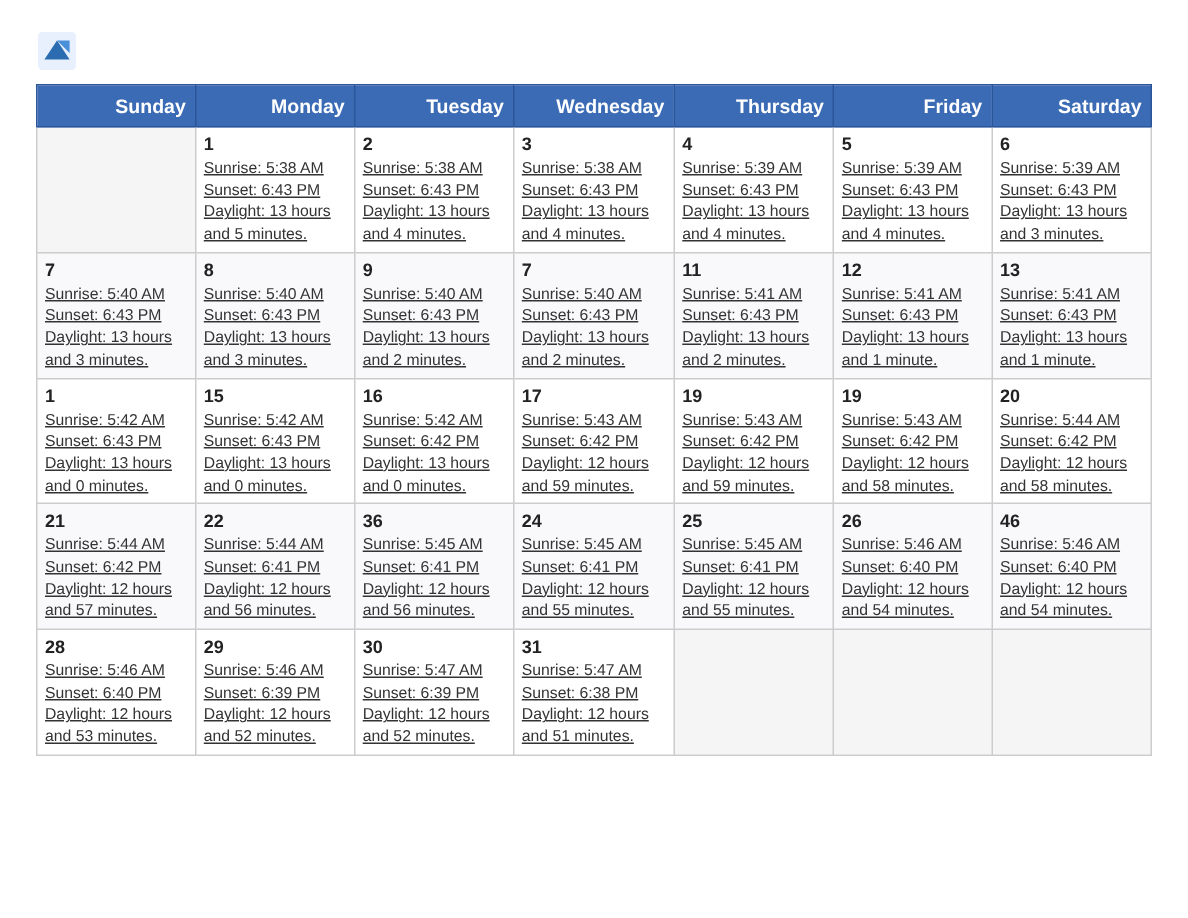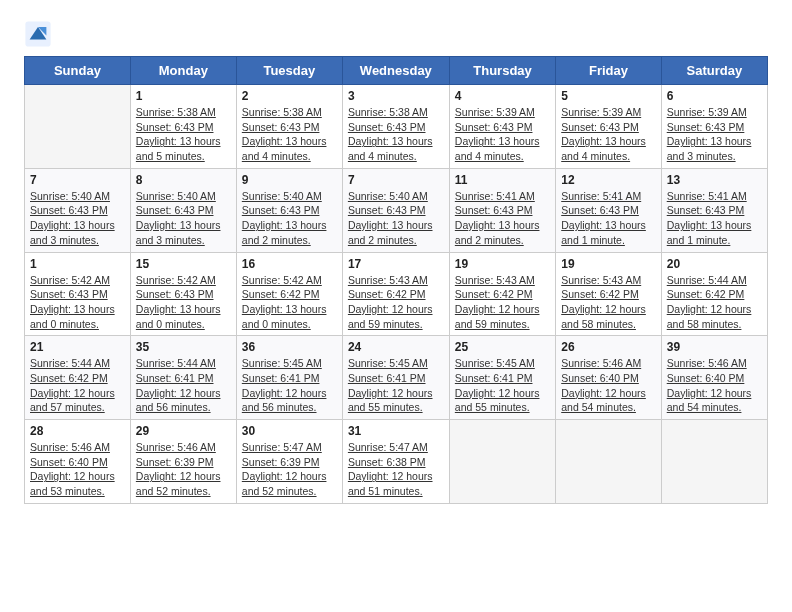--- a/index.html
+++ b/index.html
@@ -41,21 +41,21 @@
       margin-top: 2px;
     }
     table {
       width: 100%;
       border-collapse: collapse;
       font-size: 11px;
     }
     thead tr th {
       background: #3b6bb5;
       color: #fff;
-      text-align: center;
+      text-align: right;
       padding: 6px 6px;
       font-size: 13px;
       font-weight: bold;
       border: 1px solid #2a5599;
     }
     tbody tr td {
       border: 1px solid #ccc;
       vertical-align: top;
       padding: 4px 5px;
       width: 108px;
@@ -267,21 +267,21 @@
       </tr>
       <tr>
         <td>
           <div class="day-num">21</div>
           <div class="day-info" style="white-space: pre-line;">Sunrise: 5:44 AM
 Sunset: 6:42 PM
 Daylight: 12 hours
 and 57 minutes.</div>
         </td>
         <td>
-          <div class="day-num">35</div>
+          <div class="day-num">22</div>
           <div class="day-info" style="white-space: pre-line;">Sunrise: 5:44 AM
 Sunset: 6:41 PM
 Daylight: 12 hours
 and 56 minutes.</div>
         </td>
         <td>
           <div class="day-num">36</div>
           <div class="day-info" style="white-space: pre-line;">Sunrise: 5:45 AM
 Sunset: 6:41 PM
 Daylight: 12 hours
@@ -302,21 +302,21 @@
 and 55 minutes.</div>
         </td>
         <td>
           <div class="day-num">26</div>
           <div class="day-info" style="white-space: pre-line;">Sunrise: 5:46 AM
 Sunset: 6:40 PM
 Daylight: 12 hours
 and 54 minutes.</div>
         </td>
         <td>
-          <div class="day-num">39</div>
+          <div class="day-num">46</div>
           <div class="day-info" style="white-space: pre-line;">Sunrise: 5:46 AM
 Sunset: 6:40 PM
 Daylight: 12 hours
 and 54 minutes.</div>
         </td>
       </tr>
       <tr>
         <td>
           <div class="day-num">28</div>
           <div class="day-info" style="white-space: pre-line;">Sunrise: 5:46 AM

